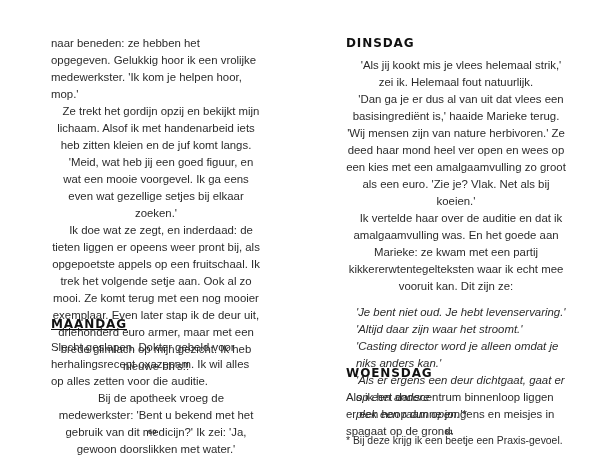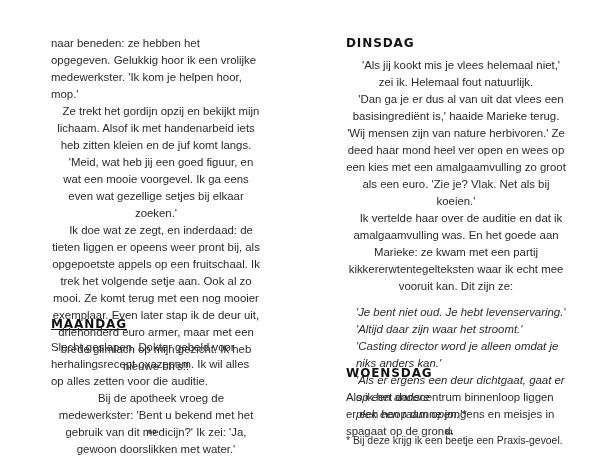--- a/index.html
+++ b/index.html
@@ -36,21 +36,21 @@
   <div class="text" style="top:339px;">
     <p class="para">Slecht geslapen. Dokter gebeld voor herhalingsrecept oxazepam. Ik wil alles op alles zetten voor die auditie.</p>
     <p class="para indent">Bij de apotheek vroeg de medewerkster: 'Bent u bekend met het gebruik van dit medicijn?' Ik zei: 'Ja, gewoon doorslikken met water.'</p>
   </div>
   <div class="pnum" style="left:148px; top:428px;">60</div>
 </div>
 
 <div class="page right">
   <div class="heading" style="left:46px; top:36px;">DINSDAG</div>
   <div class="text" style="top:57px;">
-    <p class="para indent">'Als jij kookt mis je vlees helemaal niet,' zei ik. Helemaal fout natuurlijk.</p>
+    <p class="para indent">'Als jij kookt mis je vlees helemaal strik,' zei ik. Helemaal fout natuurlijk.</p>
     <p class="para indent">'Dan ga je er dus al van uit dat vlees een basisingrediënt is,' haaide Marieke terug. 'Wij mensen zijn van nature herbivoren.' Ze deed haar mond heel ver open en wees op een kies met een amalgaamvulling zo groot als een euro. 'Zie je? Vlak. Net als bij koeien.'</p>
     <p class="para indent">Ik vertelde haar over de auditie en dat ik amalgaamvulling was. En het goede aan Marieke: ze kwam met een partij kikkererwtentegelteksten waar ik echt mee vooruit kan. Dit zijn ze:</p>
     <div class="quotes">
       <div>'Je bent niet oud. Je hebt levenservaring.'</div>
       <div>'Altijd daar zijn waar het stroomt.'</div>
       <div>'Casting director word je alleen omdat je niks anders kan.'</div>
       <div>'Als er ergens een deur dichtgaat, gaat er op een andere</div>
       <div class="cont">plek een raam open.'*</div>
     </div>
     <p class="para footnote">* Bij deze krijg ik een beetje een Praxis-gevoel.</p>

